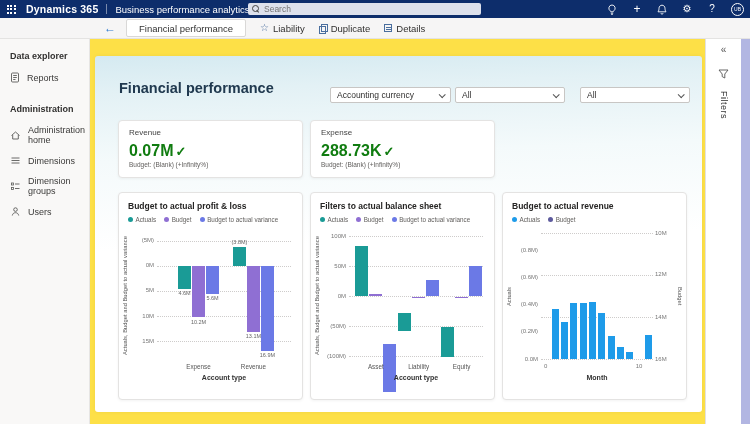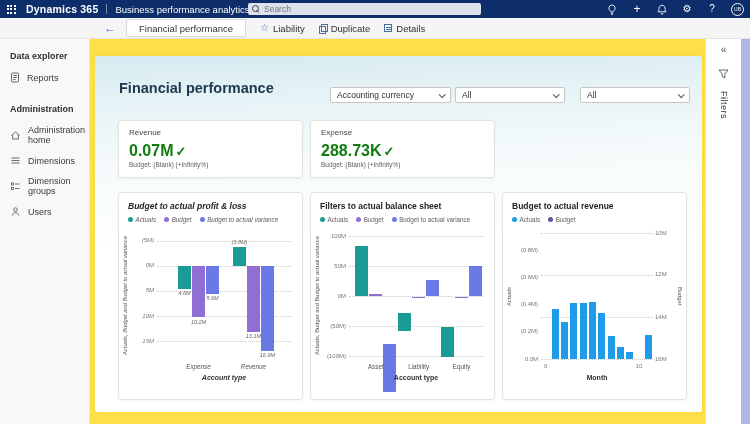--- a/index.html
+++ b/index.html
@@ -235,21 +235,21 @@
     </div>
     <div class="card kpi-card" style="left:215px;">
       <div class="kpi-title">Expense</div>
       <div class="kpi-value">
           <span>288.73K</span>
           <span class="kpi-check">✓</span>
         </div>
       <div class="kpi-sub">Budget: (Blank) (+Infinity%)</div>
     </div>
 
-    <div class="card chart-card" style="left:23px;font-style:italic;">
+    <div class="card chart-card" style="left:23px;">
       <div class="chart-title">Budget to actual profit &amp; loss</div>
       <div class="legend" id="legend-0">
           <div class="legend-item" style="">
             <div class="legend-dot" style="background: rgb(26, 155, 150);"></div>
             <div class="" style="">Actuals</div>
           </div>
           <div class="legend-item" style="">
             <div class="legend-dot" style="background: rgb(143, 111, 211);"></div>
             <div class="" style="">Budget</div>
           </div>

